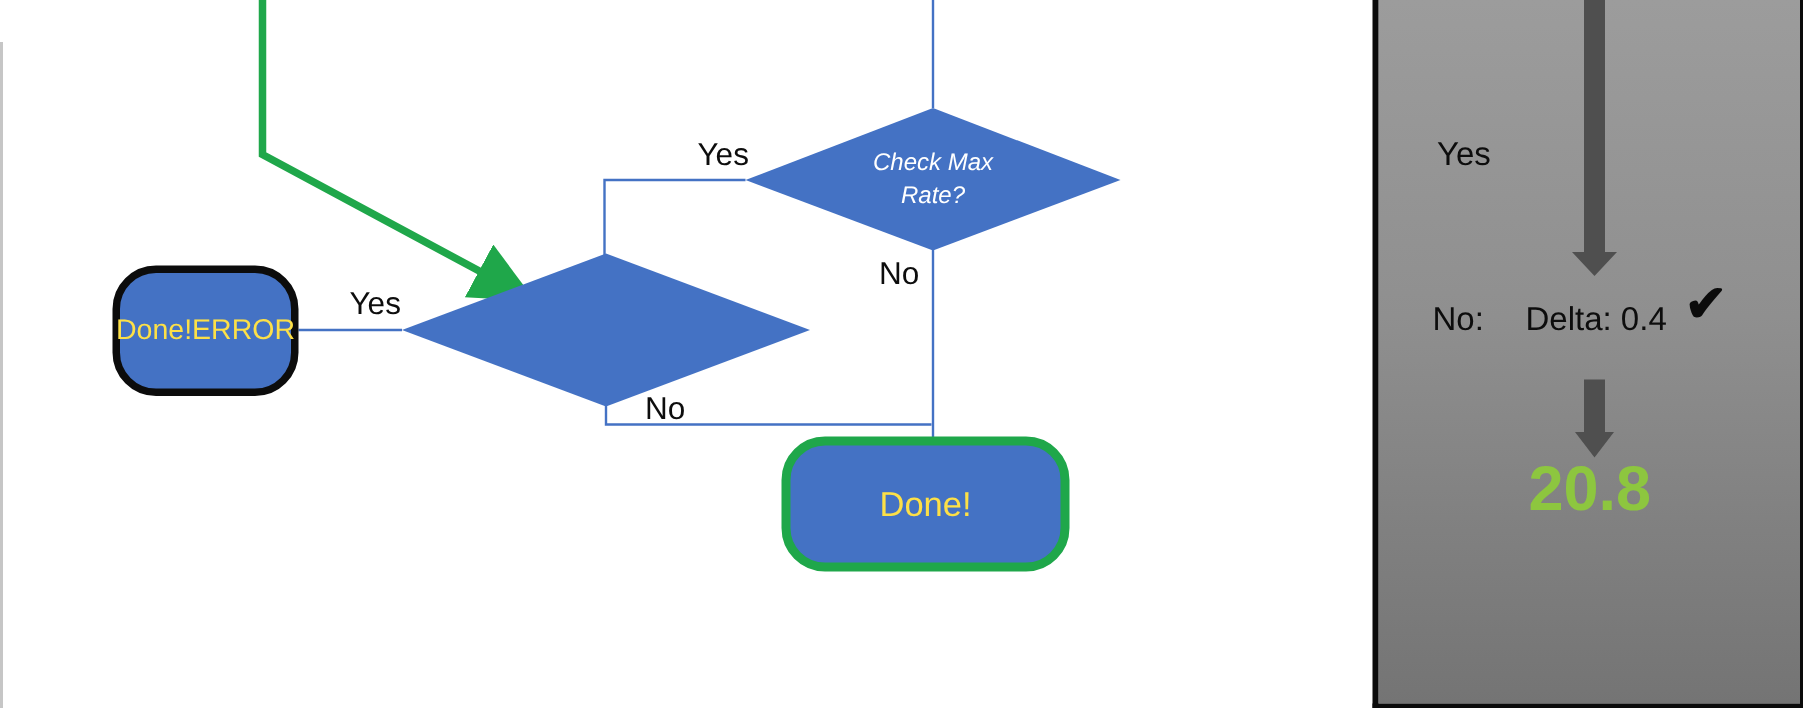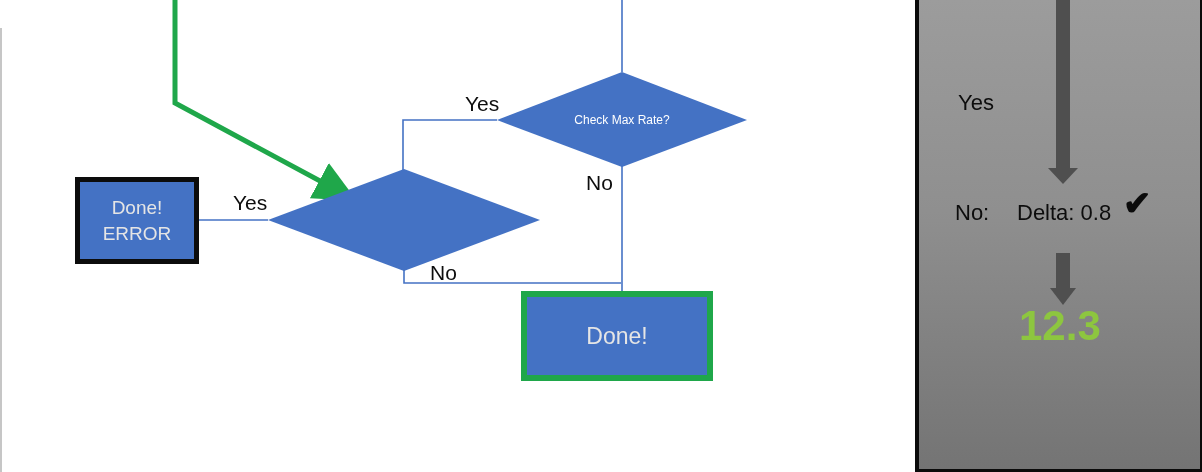--- a/index.html
+++ b/index.html
@@ -15,40 +15,41 @@
   
   .slide-edge {
     position: absolute; left: 0; top: 28px; width: 2px; height: 444px;
     background: #c6c6c6;
   }
 
   #flow-svg { position: absolute; left: 0; top: 0; }
 
   
   .diamond-text {
-    position: absolute; color: #ffffff; font-size: 12px; line-height: 1.35;
+    position: absolute; color: #ffffff; font-size: 16px; line-height: 1.35;
     display: flex; align-items: center; justify-content: center;
     text-align: center;
+    font-style: italic;
   }
   .dt-1 { left: 574px; top: 92px; width: 96px; height: 56px; }
   .dt-2 { left: 354px; top: 192px; width: 100px; height: 56px; }
 
   .branch-label {
     position: absolute; color: #0d0d0d; font-size: 21px; line-height: 1;
     white-space: nowrap;
   }
   .bl-yes1 { left: 465px; top: 93px; }
   .bl-no1  { left: 586px; top: 172px; }
   .bl-yes2 { left: 233px; top: 192px; }
   .bl-no2  { left: 430px; top: 262px; }
 
   .term-box {
     position: absolute; box-sizing: border-box; background: #4472C4;
-    color: #e5e5e5; display: flex; flex-direction: column;
-    align-items: center; justify-content: center; text-align: center;
+    color: #fde047; display: flex; flex-direction: row;
+    align-items: center; justify-content: center; text-align: center; border-radius: 29px;
   }
   .box-error {
     left: 75px; top: 177px; width: 124px; height: 87px;
     border: 5px solid #0c0c0c; font-size: 19px; line-height: 1.35;
   }
   .box-done {
     left: 521px; top: 291px; width: 192px; height: 90px;
     border: 6px solid #1FA74A; font-size: 23px;
   }
 
@@ -129,22 +130,22 @@
     <span>Done!</span>
   </div>
 
   <div class="side-panel">
     <div class="arrow-bar a1-bar"></div>
     <div class="a1-head"></div>
 
     <div class="panel-label p-yes">Yes</div>
 
     <div class="panel-label p-no">No:</div>
-    <div class="panel-label p-delta">Delta: 0.8</div>
+    <div class="panel-label p-delta">Delta: 0.4</div>
     <div class="p-check">✔</div>
 
     <div class="arrow-bar a2-bar"></div>
     <div class="a2-head"></div>
 
-    <div class="p-result">12.3</div>
+    <div class="p-result">20.8</div>
   </div>
 
 </div>
 
 </body></html>

